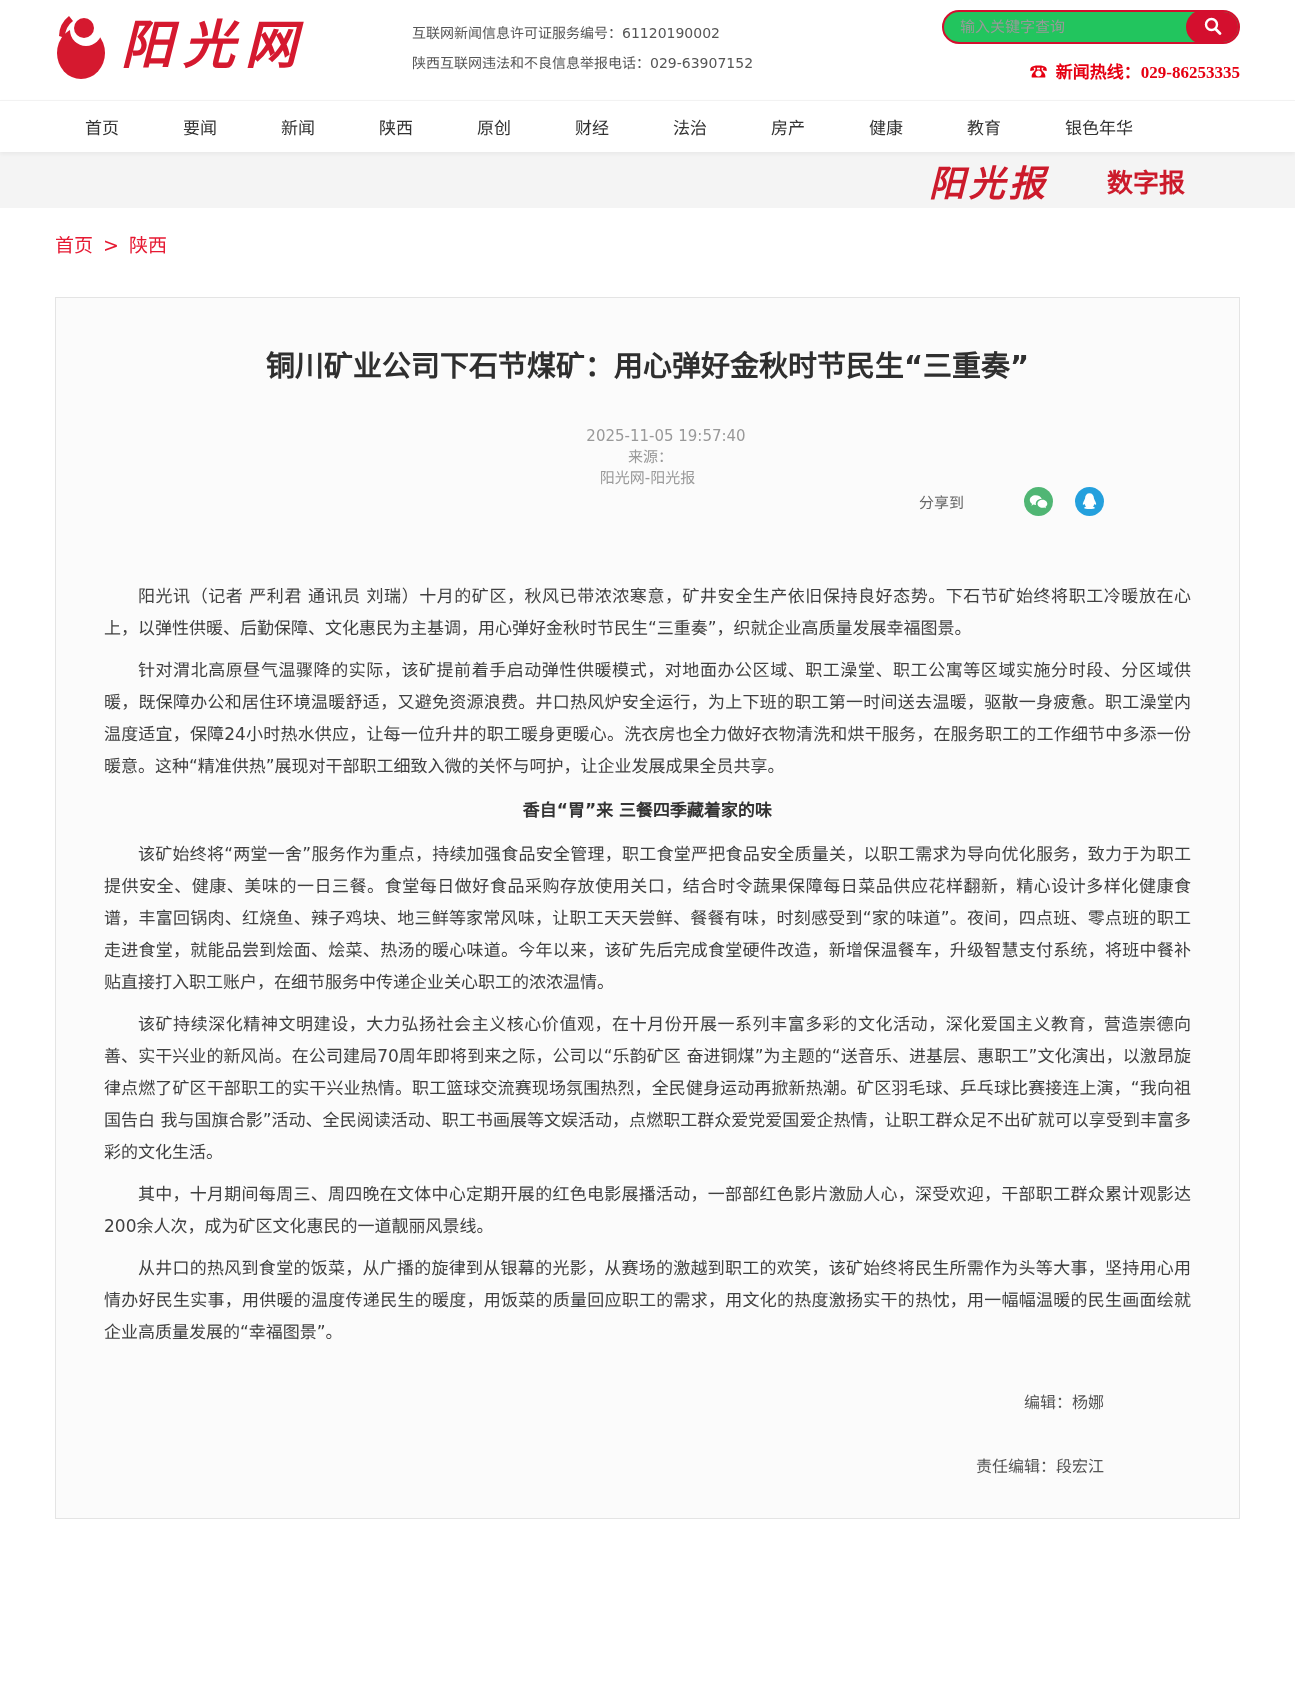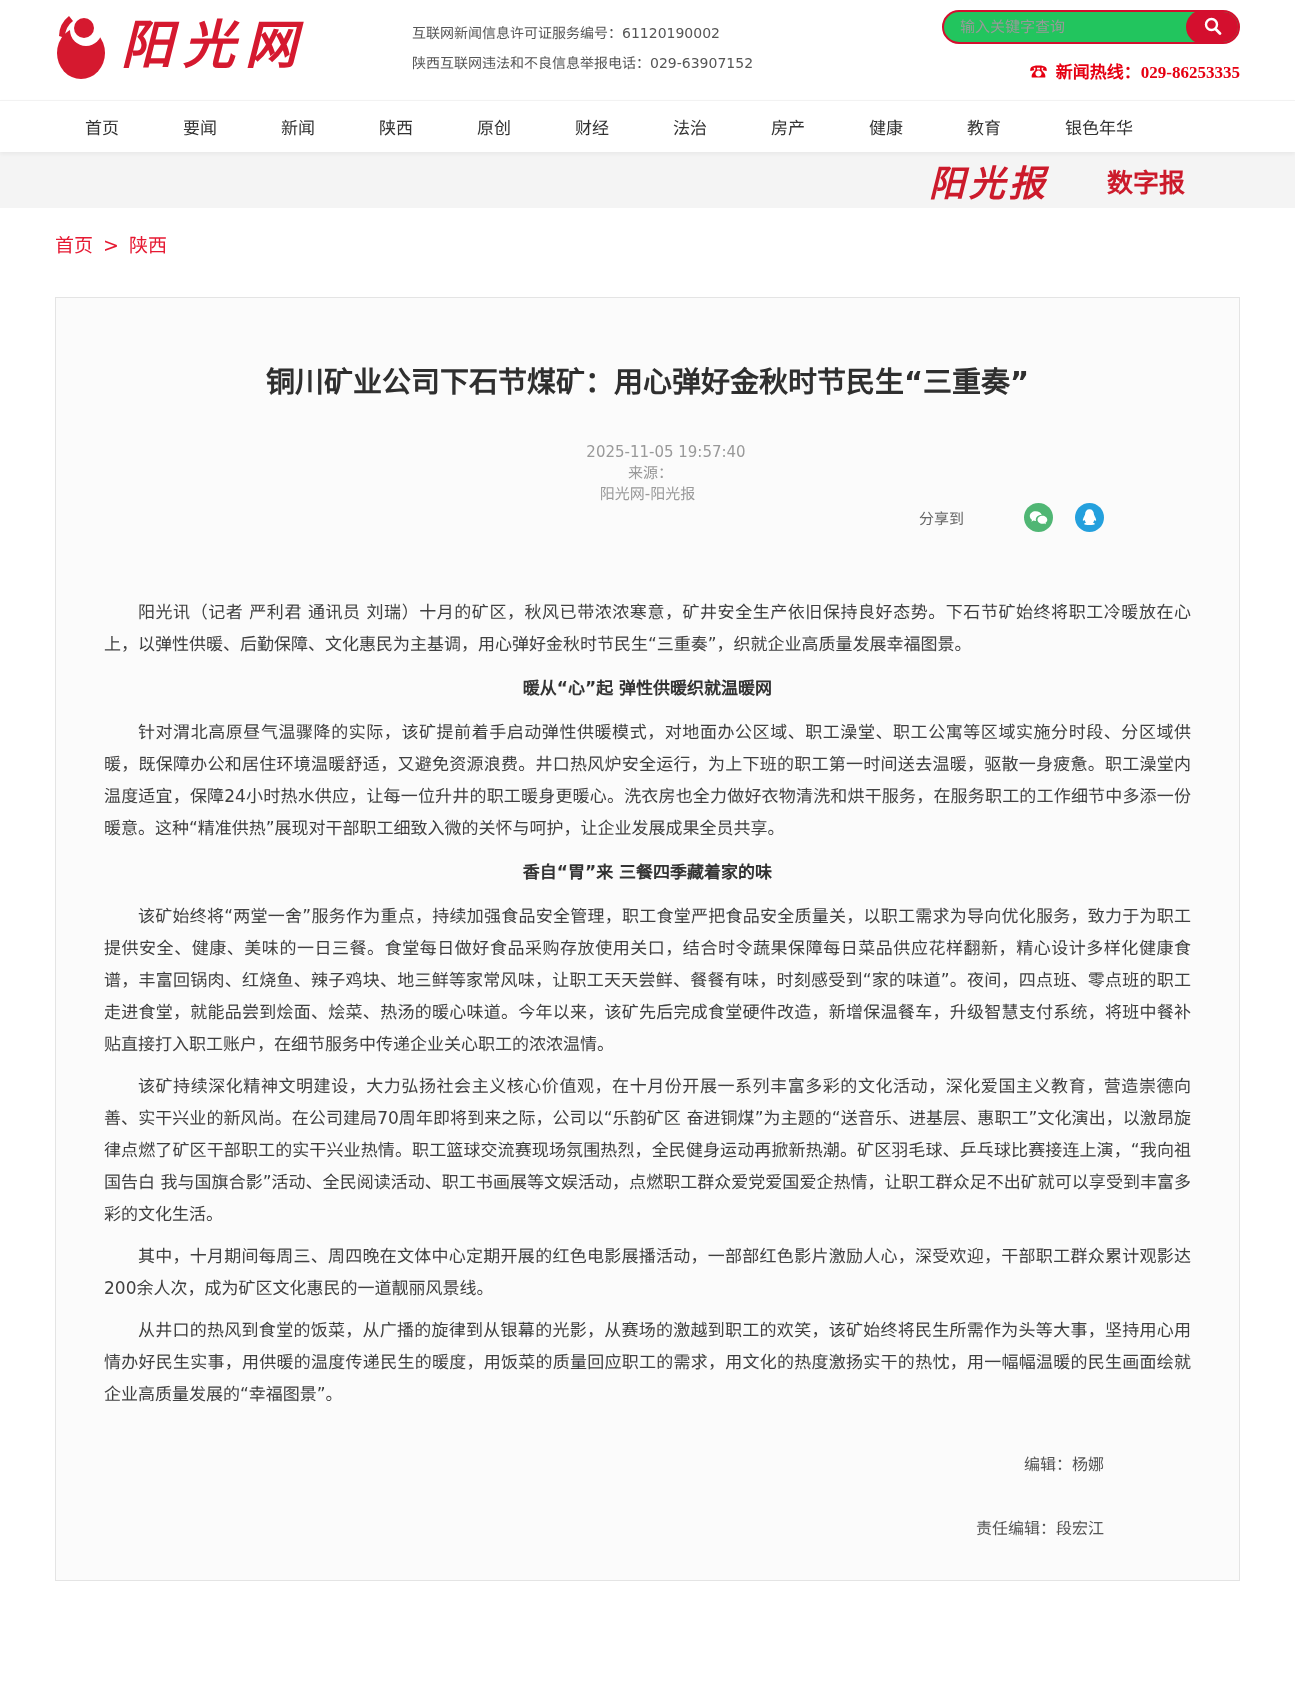--- a/index.html
+++ b/index.html
@@ -141,21 +141,21 @@
     color:var(--brand-red);
   }
   .breadcrumb a{color:var(--brand-red);text-decoration:none;cursor:pointer;}
   .breadcrumb .sep{margin:0 10px;}
   
   .article-card{
     width:1185px;
     margin:40px 55px 62px 55px;
     border:1px solid #e4e4e4;
     background:#fbfbfb;
-    padding:64px 48px 40px 48px;
+    padding:48px 48px 40px 48px;
   }
   .article-title{
     text-align:center;
     font-size:29px;
     font-weight:bold;
     color:#2f2f2f;
     line-height:1.4;
     margin-bottom:40px;
   }
   .meta-row{
@@ -291,21 +291,20 @@
         <svg viewBox="0 0 29 29" xmlns="http://www.w3.org/2000/svg">
           <circle cx="14.5" cy="14.5" r="14.5" fill="#24a0dd"></circle>
           <path fill="#ffffff" d="M14.5 6.2c-2.7 0-4.4 2.1-4.4 4.8 0 .6-.9 2.4-1.6 3.7-.5 1.1-.9 2.6-.5 3 .3.3 1-.2 1.6-.8.2 1 .8 2 1.6 2.6-.9.3-2 .8-2 1.4 0 .8 2.4 1 5.3 1s5.3-.2 5.3-1c0-.6-1.1-1.1-2-1.4.8-.6 1.4-1.6 1.6-2.6.6.6 1.3 1.1 1.6.8.4-.4 0-1.9-.5-3-.7-1.3-1.6-3.1-1.6-3.7 0-2.7-1.7-4.8-4.4-4.8z"></path>
         </svg>
       </span>
     </div>
   </div>
 
   <div class="article-body">
       <div class="para">阳光讯（记者 严利君 通讯员 刘瑞）十月的矿区，秋风已带浓浓寒意，矿井安全生产依旧保持良好态势。下石节矿始终将职工冷暖放在心上，以弹性供暖、后勤保障、文化惠民为主基调，用心弹好金秋时节民生“三重奏”，织就企业高质量发展幸福图景。</div>
-      <div class="sub-head">暖从“心”起 弹性供暖织就温暖网</div>
       <div class="para">针对渭北高原昼气温骤降的实际，该矿提前着手启动弹性供暖模式，对地面办公区域、职工澡堂、职工公寓等区域实施分时段、分区域供暖，既保障办公和居住环境温暖舒适，又避免资源浪费。井口热风炉安全运行，为上下班的职工第一时间送去温暖，驱散一身疲惫。职工澡堂内温度适宜，保障24小时热水供应，让每一位升井的职工暖身更暖心。洗衣房也全力做好衣物清洗和烘干服务，在服务职工的工作细节中多添一份暖意。这种“精准供热”展现对干部职工细致入微的关怀与呵护，让企业发展成果全员共享。</div>
       <div class="sub-head">香自“胃”来 三餐四季藏着家的味</div>
       <div class="para">该矿始终将“两堂一舍”服务作为重点，持续加强食品安全管理，职工食堂严把食品安全质量关，以职工需求为导向优化服务，致力于为职工提供安全、健康、美味的一日三餐。食堂每日做好食品采购存放使用关口，结合时令蔬果保障每日菜品供应花样翻新，精心设计多样化健康食谱，丰富回锅肉、红烧鱼、辣子鸡块、地三鲜等家常风味，让职工天天尝鲜、餐餐有味，时刻感受到“家的味道”。夜间，四点班、零点班的职工走进食堂，就能品尝到烩面、烩菜、热汤的暖心味道。今年以来，该矿先后完成食堂硬件改造，新增保温餐车，升级智慧支付系统，将班中餐补贴直接打入职工账户，在细节服务中传递企业关心职工的浓浓温情。</div>
       <div class="para">该矿持续深化精神文明建设，大力弘扬社会主义核心价值观，在十月份开展一系列丰富多彩的文化活动，深化爱国主义教育，营造崇德向善、实干兴业的新风尚。在公司建局70周年即将到来之际，公司以“乐韵矿区 奋进铜煤”为主题的“送音乐、进基层、惠职工”文化演出，以激昂旋律点燃了矿区干部职工的实干兴业热情。职工篮球交流赛现场氛围热烈，全民健身运动再掀新热潮。矿区羽毛球、乒乓球比赛接连上演，“我向祖国告白 我与国旗合影”活动、全民阅读活动、职工书画展等文娱活动，点燃职工群众爱党爱国爱企热情，让职工群众足不出矿就可以享受到丰富多彩的文化生活。</div>
       <div class="para">其中，十月期间每周三、周四晚在文体中心定期开展的红色电影展播活动，一部部红色影片激励人心，深受欢迎，干部职工群众累计观影达200余人次，成为矿区文化惠民的一道靓丽风景线。</div>
       <div class="para">从井口的热风到食堂的饭菜，从广播的旋律到从银幕的光影，从赛场的激越到职工的欢笑，该矿始终将民生所需作为头等大事，坚持用心用情办好民生实事，用供暖的温度传递民生的暖度，用饭菜的质量回应职工的需求，用文化的热度激扬实干的热忱，用一幅幅温暖的民生画面绘就企业高质量发展的“幸福图景”。</div>
     </div>
 
   <div class="credits">
     <div class="credit-line">编辑：杨娜</div>

